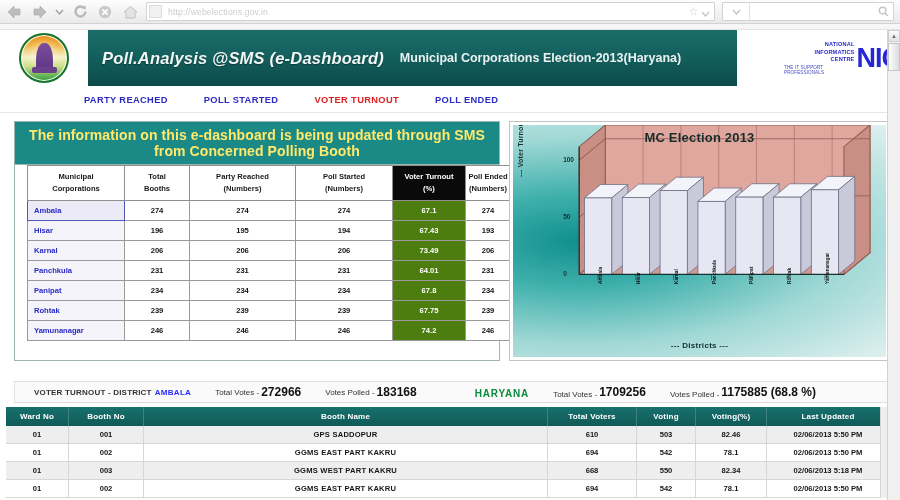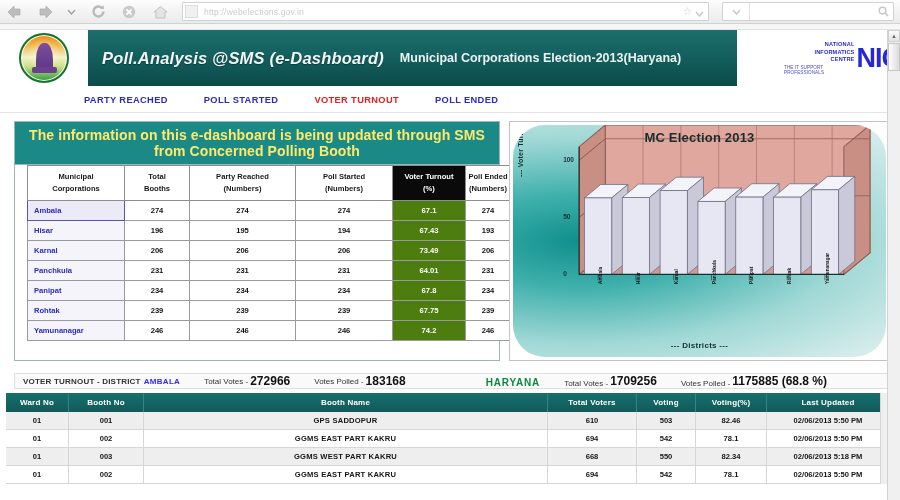--- a/index.html
+++ b/index.html
@@ -7,21 +7,21 @@
     width:900px;height:500px;overflow:hidden;
     font-family:"Liberation Sans", sans-serif;
     background:#ffffff;
     -webkit-font-smoothing:antialiased;
   }
   
   #browser-toolbar{
     height:24px;width:900px;box-sizing:border-box;
     background:linear-gradient(to bottom,#fdfdfd 0%,#f2f2f2 55%,#e9e9e9 100%);
     border-bottom:1px solid #cfcfcf;
-    display:flex;align-items:center;padding:0 3px;gap:9px;
+    display:flex;align-items:center;padding:0 3px;gap:3px;
     filter:blur(0.35px);opacity:.93;
   }
   .nav-btn{width:22px;height:20px;display:flex;align-items:center;justify-content:center;}
   .nav-btn svg{display:block;}
   .chev{width:13px;height:20px;display:flex;align-items:center;justify-content:center;}
   #url-bar{
     flex:1;height:17px;margin:0 4px 0 2px;background:#fff;
     border:1px solid #cfcfcf;border-radius:1px;
     display:flex;align-items:center;padding:0 2px;min-width:0;
   }
@@ -150,21 +150,20 @@
 
   
   #chart-panel{
     flex:1;border:1px solid #c3c3c3;background:#fff;padding:3px;box-sizing:border-box;
     position:relative;
   }
   #chart-inner{
     width:100%;height:100%;position:relative;
     background:radial-gradient(ellipse at 18% 50%, #0f8f8c 0%, #3fb0ac 28%, #9fd8d5 62%, #dff0ef 100%);
     overflow:hidden;
-    border-radius:32px;
   }
   #chart-title{
     position:absolute;top:5px;left:0;right:0;text-align:center;
     font-size:13px;font-weight:bold;color:#182c2b;letter-spacing:.2px;
   }
   #ylabel{
     position:absolute;left:4px;top:52px;font-size:7px;font-weight:bold;color:#12302f;
     transform:rotate(-90deg);transform-origin:left top;white-space:nowrap;
     letter-spacing:.2px;
   }
@@ -173,23 +172,23 @@
     font-size:8px;font-weight:bold;color:#12302f;letter-spacing:.3px;
   }
   .ytick{position:absolute;font-size:6.5px;color:#17312f;font-weight:bold;}
   .xtick{
     position:absolute;font-size:4.6px;color:#111;font-weight:bold;
     transform:rotate(-90deg);transform-origin:left top;white-space:nowrap;
     letter-spacing:.1px;
   }
   
   #summary{
-    height:16px;margin:12px 10px 0 14px;display:flex;align-items:center;
+    height:22px;margin:20px 10px 0 14px;display:flex;align-items:center;
     background:#fafafa;border:1px solid #e0e0e0;box-sizing:border-box;
-    font-size:8px;padding:0 8px;
+    font-size:8px;padding:0 19px;
   }
   .sum-lbl{font-weight:bold;color:#333;letter-spacing:.2px;}
   .sum-dist{font-weight:bold;color:#2b2bff;letter-spacing:.3px;margin-left:3px;}
   .sum-key{color:#333;margin-left:24px;}
   .sum-val{font-weight:bold;color:#111;font-size:12px;margin-left:2px;}
   .sum-state{font-weight:bold;color:#0b8a3c;font-size:10px;letter-spacing:.8px;}
   #sum-right{margin-left:auto;display:flex;align-items:flex-end;padding-right:54px;}
 
   
   #booth-wrap{margin:4px 10px 0 6px;position:relative;}

